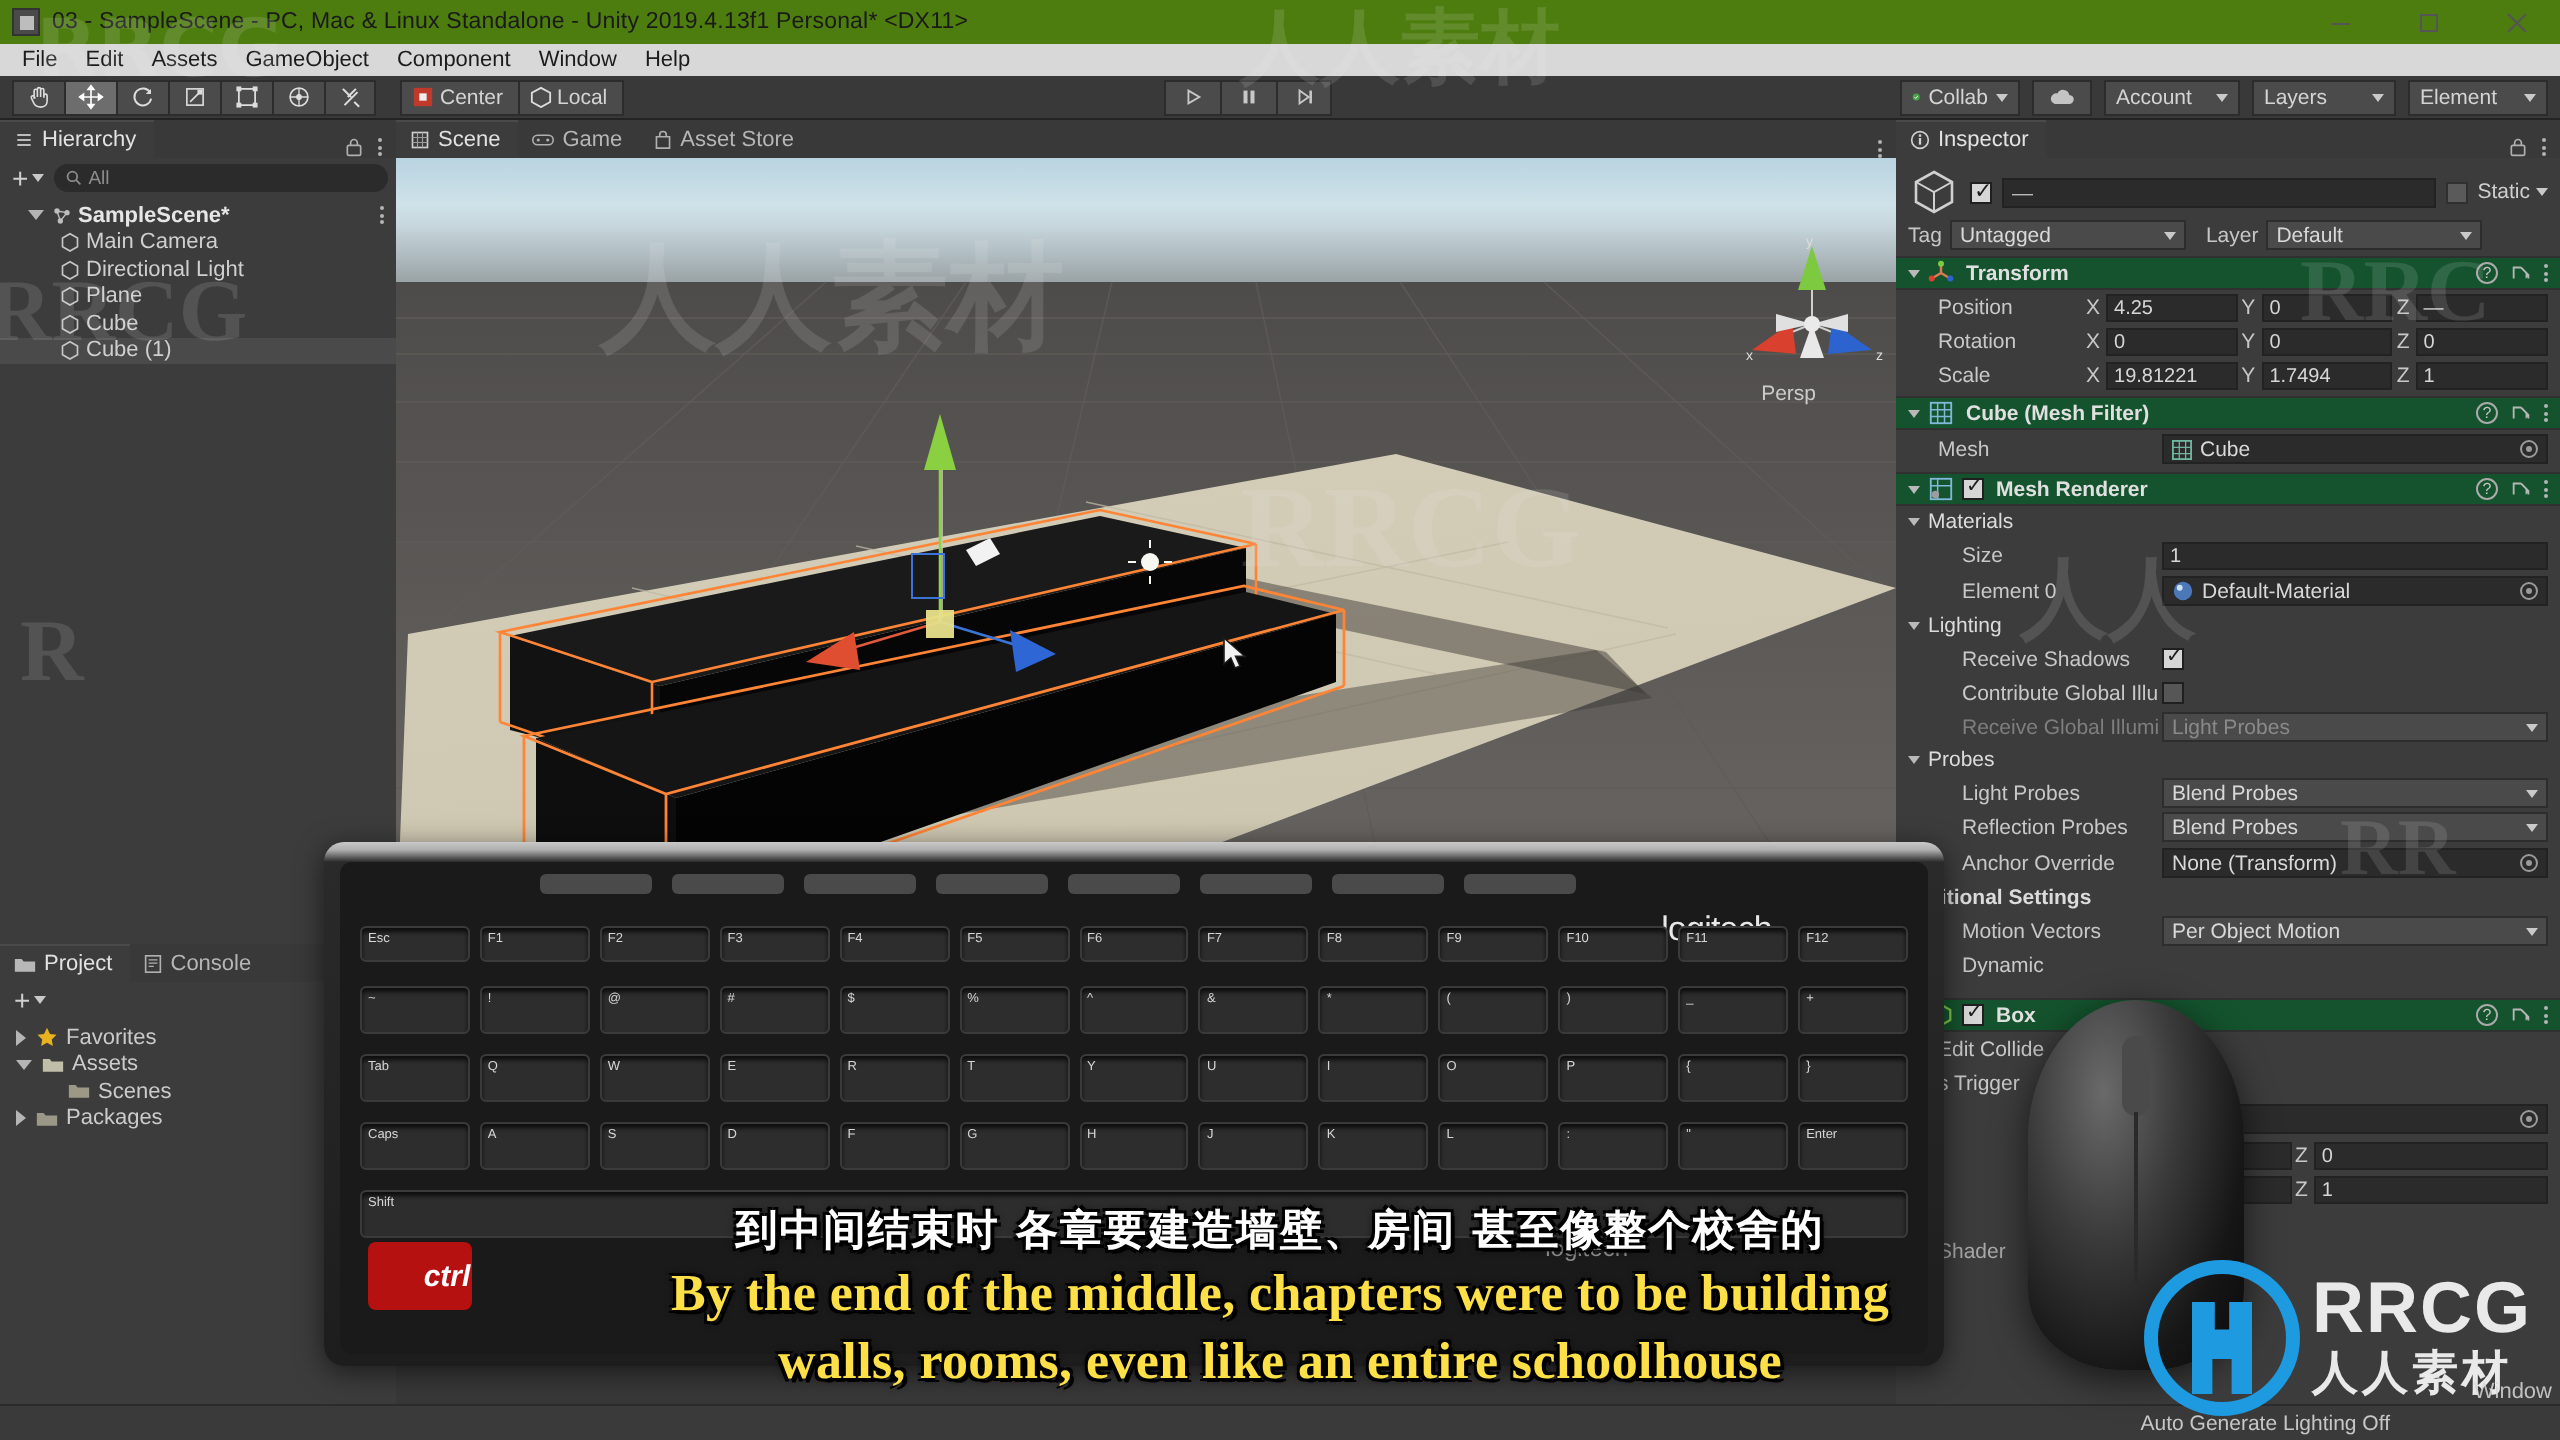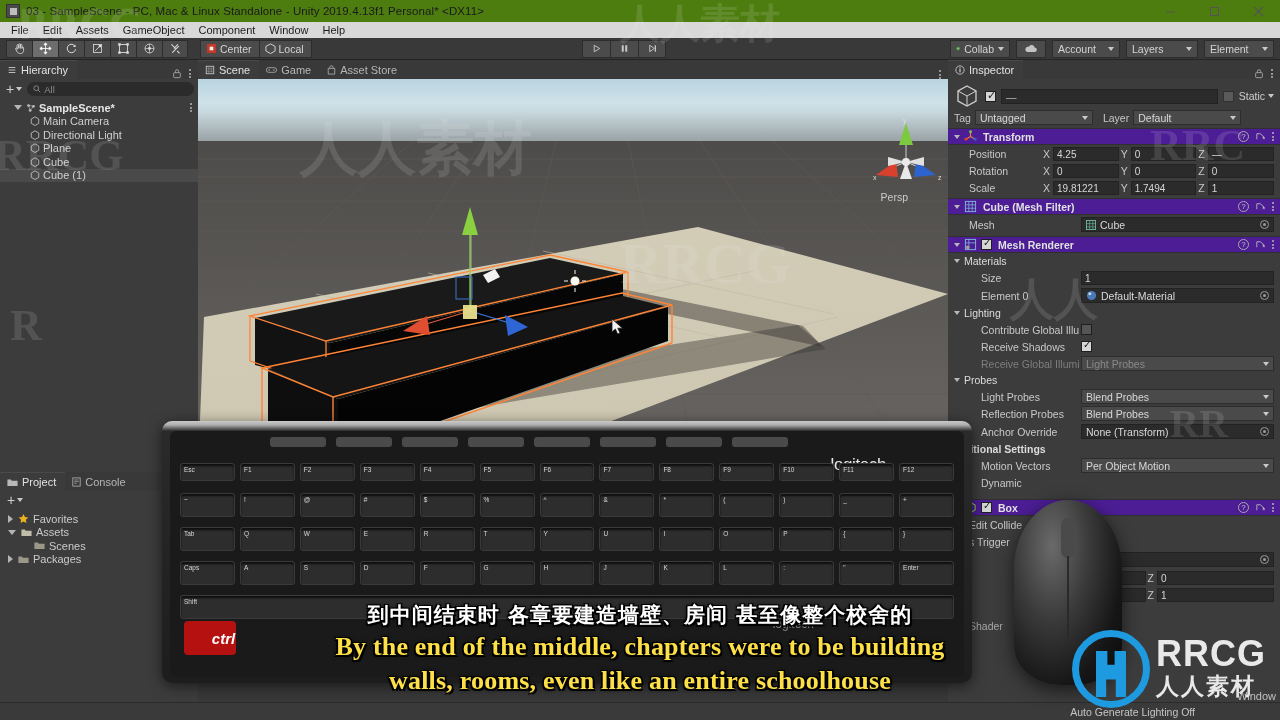--- a/index.html
+++ b/index.html
@@ -126,21 +126,21 @@
   .name-field { flex:1; height:15px; background:#2b2b2b; border:1px solid #222; color:#b9b9b9; font-size:10.5px; padding:0 4px; line-height:14px;}
   .static-box { width:11px;height:11px;background:#5a5a5a;border:1px solid #303030; flex:none;}
   .static-lbl { font-size:10.5px;color:#cfcfcf; display:flex;align-items:center;gap:3px; }
   .tag-row { display:flex; align-items:center; gap:4px; padding: 1px 6px 3px 6px; font-size:10.5px; color:#c6c6c6;}
   .dropdown {
     height:15px; background:#4a4a4a; border:1px solid #2d2d2d; display:flex; align-items:center;
     padding: 0 4px; font-size:10.5px; color:#d8d8d8; position:relative;
   }
   .dropdown .caret { position:absolute; right:4px; }
 
-  .comp-header { display:flex; align-items:center; gap:4px; height:17px; background:#4c1d95; padding:0 6px; border-top:1px solid #303030; border-bottom:1px solid #303030;}
+  .comp-header { display:flex; align-items:center; gap:4px; height:17px; background:#14532d; padding:0 6px; border-top:1px solid #303030; border-bottom:1px solid #303030;}
   .comp-title { font-size:10.5px; color:#e0e0e0; font-weight:bold; margin-left:2px;}
   .comp-icons { margin-left:auto; display:flex; align-items:center; gap:6px; color:#b7b7b7;}
   .qmark { width:11px;height:11px;border-radius:50%;border:1px solid #aaa;font-size:8px;display:flex;align-items:center;justify-content:center;color:#c5c5c5;}
 
   .prop-row { display:flex; align-items:center; height:17px; padding: 0 6px 0 21px; font-size:10.5px; color:#c8c8c8; gap:2px;}
   .prop-label { width: 110px; flex:none; color:#c8c8c8; overflow:hidden; white-space:nowrap; }
   .prop-label.ind { padding-left: 12px; width: 110px;}
   .prop-label.dim { color:#7e7e7e; }
   .axis-f { display:flex; align-items:center; gap:3px; flex:1; min-width:0;}
   .axis-l { color:#c8c8c8; font-size:10.5px; }
@@ -935,26 +935,26 @@
           <span>Default-Material</span>
           <span class="circ"></span>
         </span>
       </div>
 
       <div class="foldout">
         <span class="tri-s"></span>
         <span>Lighting</span>
       </div>
       <div class="prop-row">
+        <span class="prop-label ind">Receive Shadows</span>
+        <span class="mini-chk"></span>
+      </div>
+      <div class="prop-row">
         <span class="prop-label ind">Contribute Global Illu</span>
         <span class="mini-chk off"></span>
-      </div>
-      <div class="prop-row">
-        <span class="prop-label ind">Receive Shadows</span>
-        <span class="mini-chk"></span>
       </div>
       <div class="prop-row">
         <span class="prop-label ind dim">Receive Global Illumi</span>
         <span class="dropdown" style="flex:1;color:#8a8a8a">
           <span>Light Probes</span>
           <span class="caret"></span>
         </span>
       </div>
 
       <div class="foldout">

